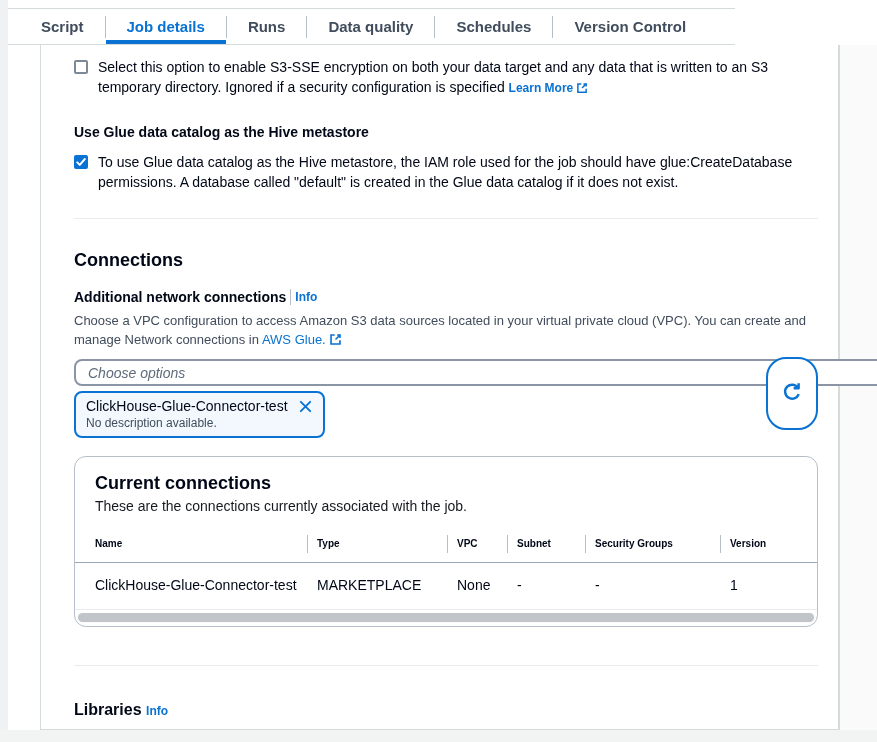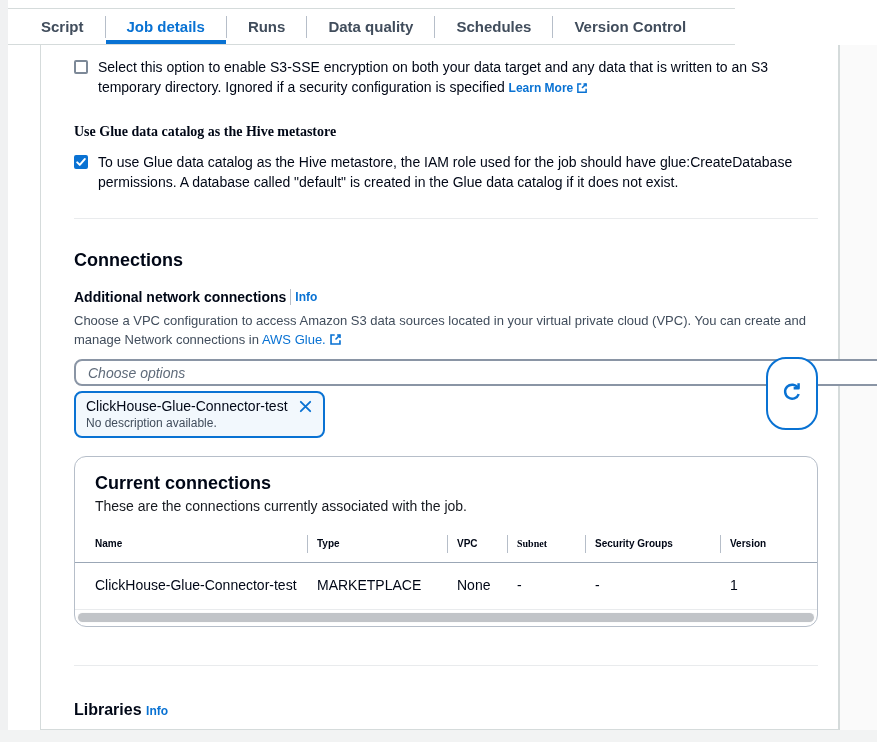--- a/index.html
+++ b/index.html
@@ -30,21 +30,21 @@
     border-radius:2px; background:#fff; display:flex; align-items:center; justify-content:center; cursor:pointer; }
   .checkbox svg { display:none; }
   .checkbox.checked { background:#0972d3; border-color:#0972d3; }
   .checkbox.checked svg { display:block; }
   .check-label { max-width:745px; }
 
   .inline-link { color:#0972d3; font-weight:700; font-size:12px; text-decoration:none;
     cursor:pointer; white-space:nowrap; }
   .ext-icon { display:inline-block; vertical-align:-2px; margin-left:3px; color:#0972d3; }
 
-  .field-heading { font-weight:700; margin-top:22px;font-family:Liberation Serif, serif; }
+  .field-heading { font-weight:700; margin-top:22px; }
   .row2 { margin-top:10px;justify-content:center; }
 
   hr.rule { border:none; border-top:1px solid #e9ebed; margin-top:26px; }
 
   .h2 { font-size:18px; font-weight:700; margin-top:30px; line-height:22px; }
   .subhead-row { margin-top:16px; display:flex; align-items:center; gap:4px; }
   .subhead { font-weight:700; }
   .vdiv { width:1px; height:16px; background:#b6bec9; }
   .desc { margin-top:4px; font-size:13px; line-height:19px; color:#414d5c; max-width:760px; }
   .desc .link { color:#0972d3; font-size:13px; font-weight:400; text-decoration:none; cursor:pointer; }
@@ -72,21 +72,21 @@
   .card-h { font-size:18px; font-weight:700; line-height:22px; padding:0 20px; }
   .card-sub { padding:2px 20px 0 20px; color:#16191f; }
   table.conn { width:100%; border-collapse:collapse; margin-top:10px; }
   table.conn th { text-align:left; font-size:10px; font-weight:700; padding:8px 10px; position:relative; }
   table.conn th:first-child, table.conn td:first-child { padding-left:20px; }
   table.conn th + th::before { content:""; position:absolute; left:0; top:50%; transform:translateY(-50%);
     width:1px; height:18px; background:#b6bec9; }
   table.conn thead tr { border-bottom:1px solid #9ba7b6; }
   table.conn td { padding:12px 10px 14px 10px; border-bottom:1px solid #e9ebed; }
   .col-name{width:232px;} .col-type{width:140px;} .col-vpc{width:60px;}
-  .col-subnet{width:78px;font-family:Liberation Serif, serif;} .col-sg{width:135px;}
+  .col-subnet{width:78px;} .col-sg{width:135px;}
   .hscroll { margin:2px 2px 3px 2px; height:11px; background:#fbfbfb; border-radius:6px; padding:1px; }
   .hscroll-thumb { width:100%; height:9px; background:#c1c4c8; border-radius:5px; }
 
   .h3 { font-size:16px; font-weight:700; margin-top:34px; line-height:20px; }
   .lib-label { font-weight:700; margin-top:12px; }
 </style>
 </head>
 <body>
 
 <div class="page">

